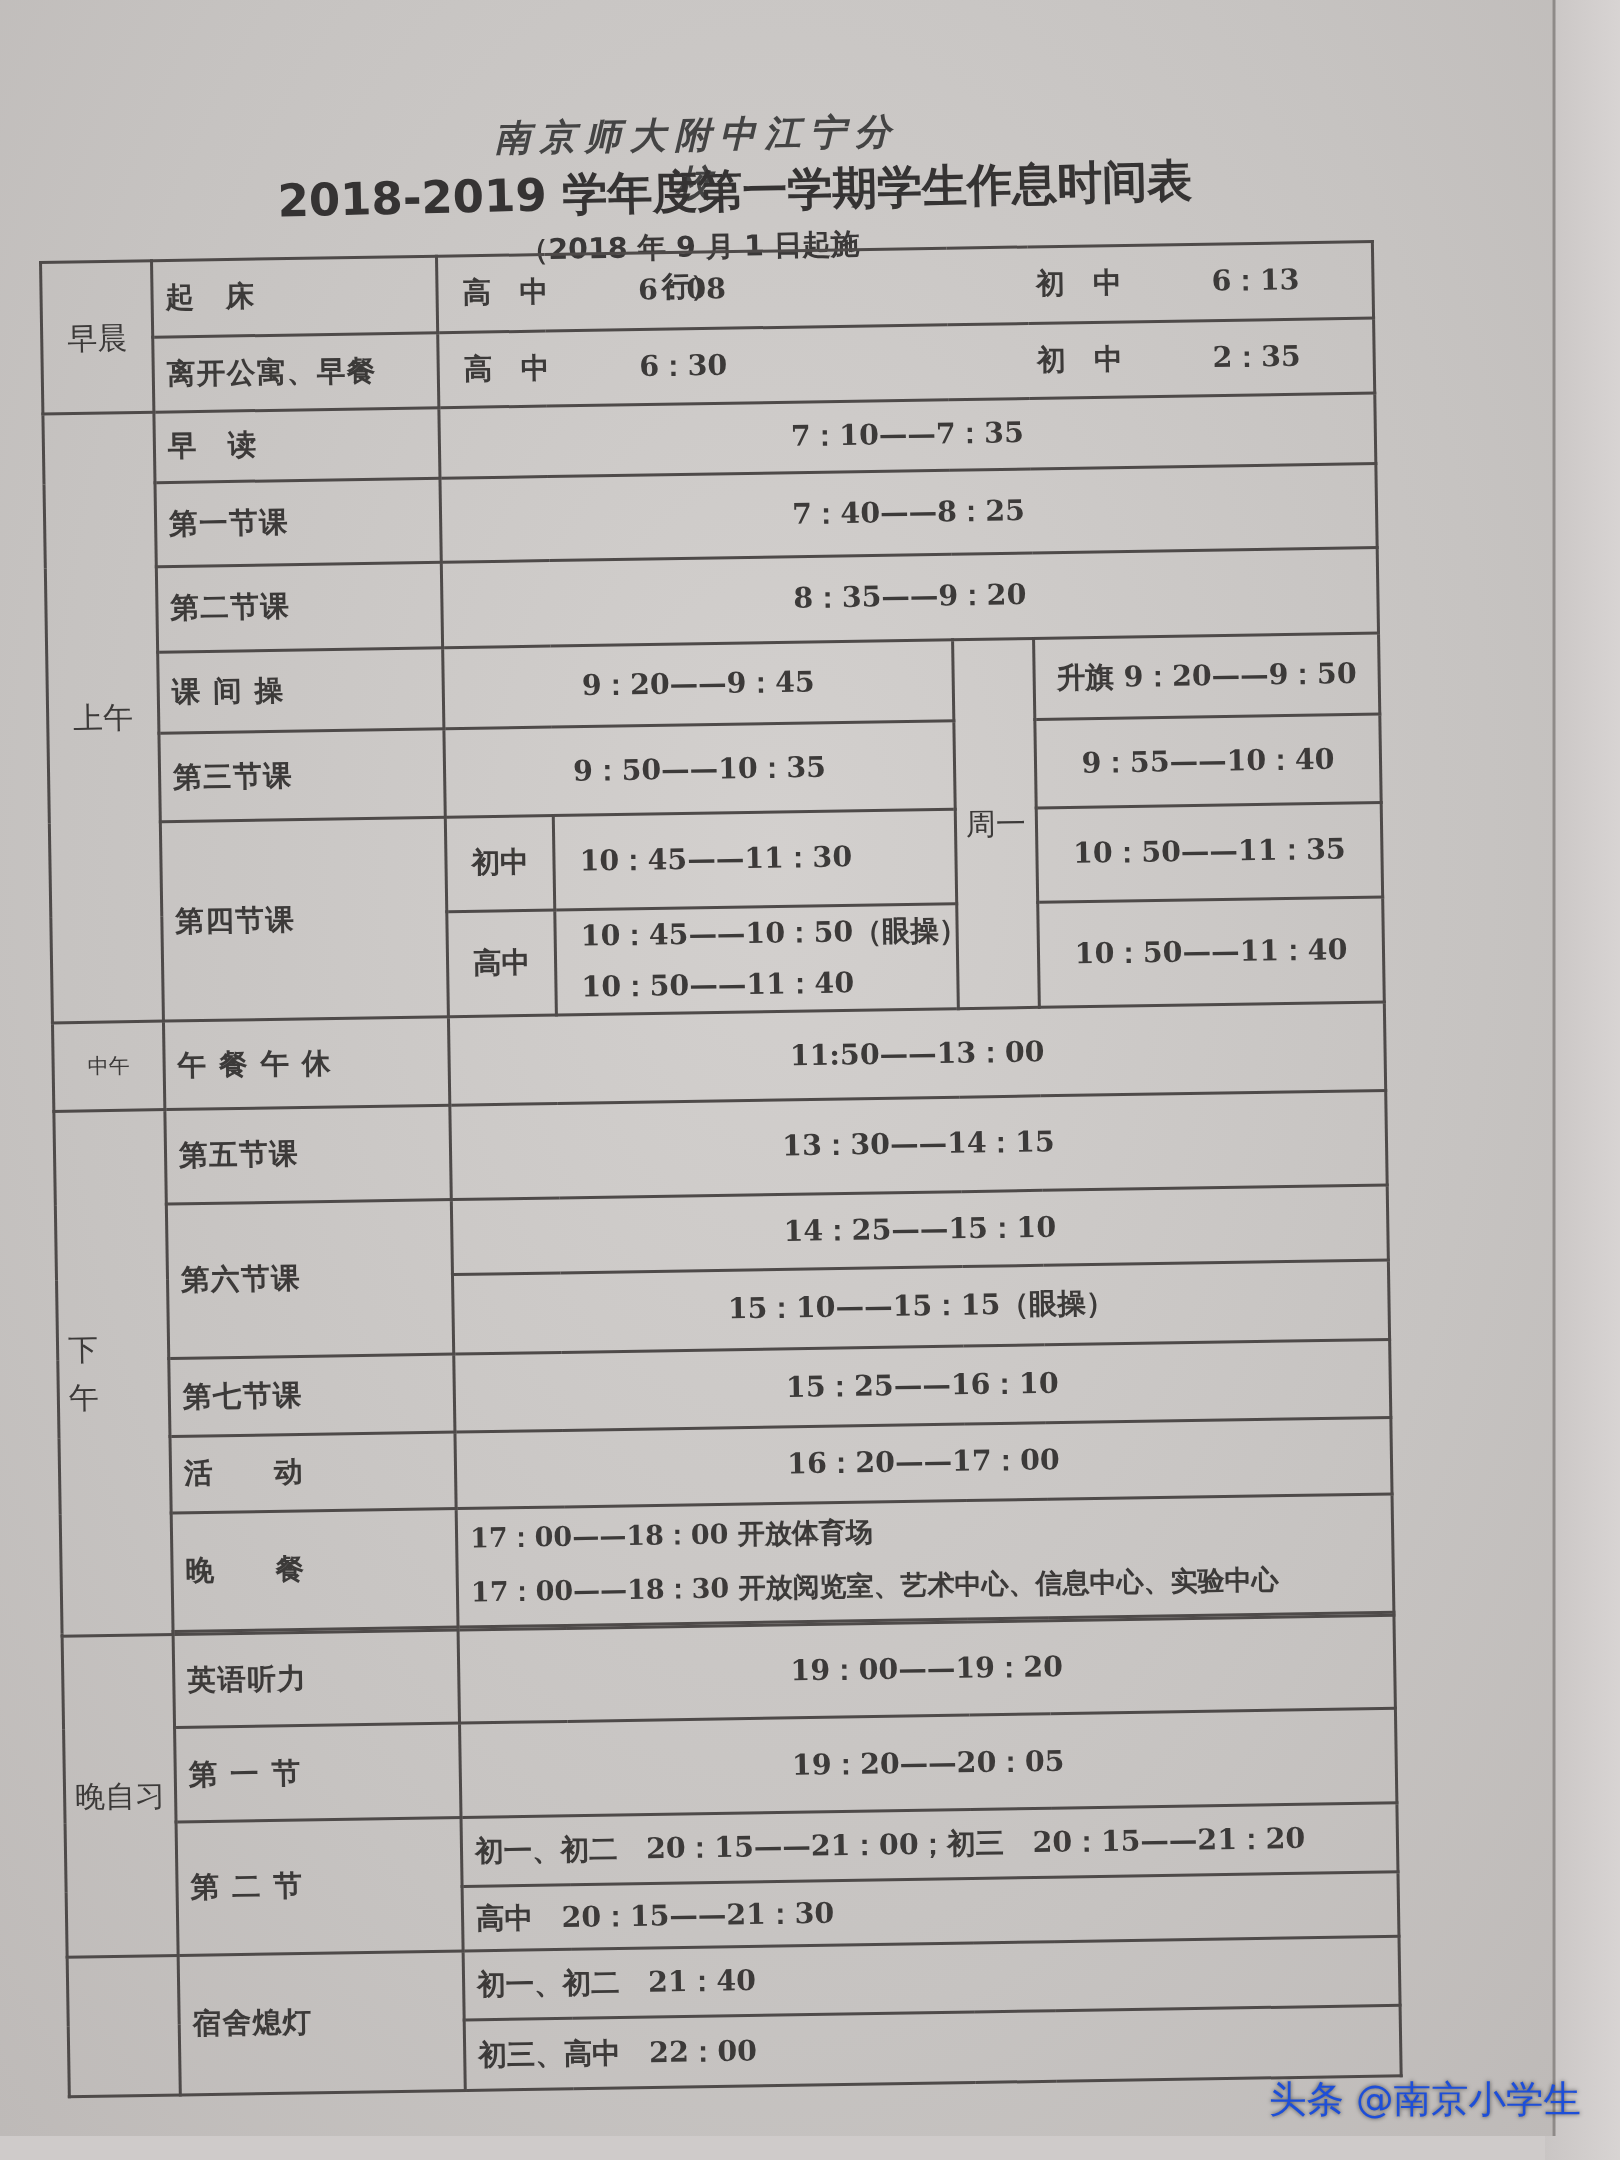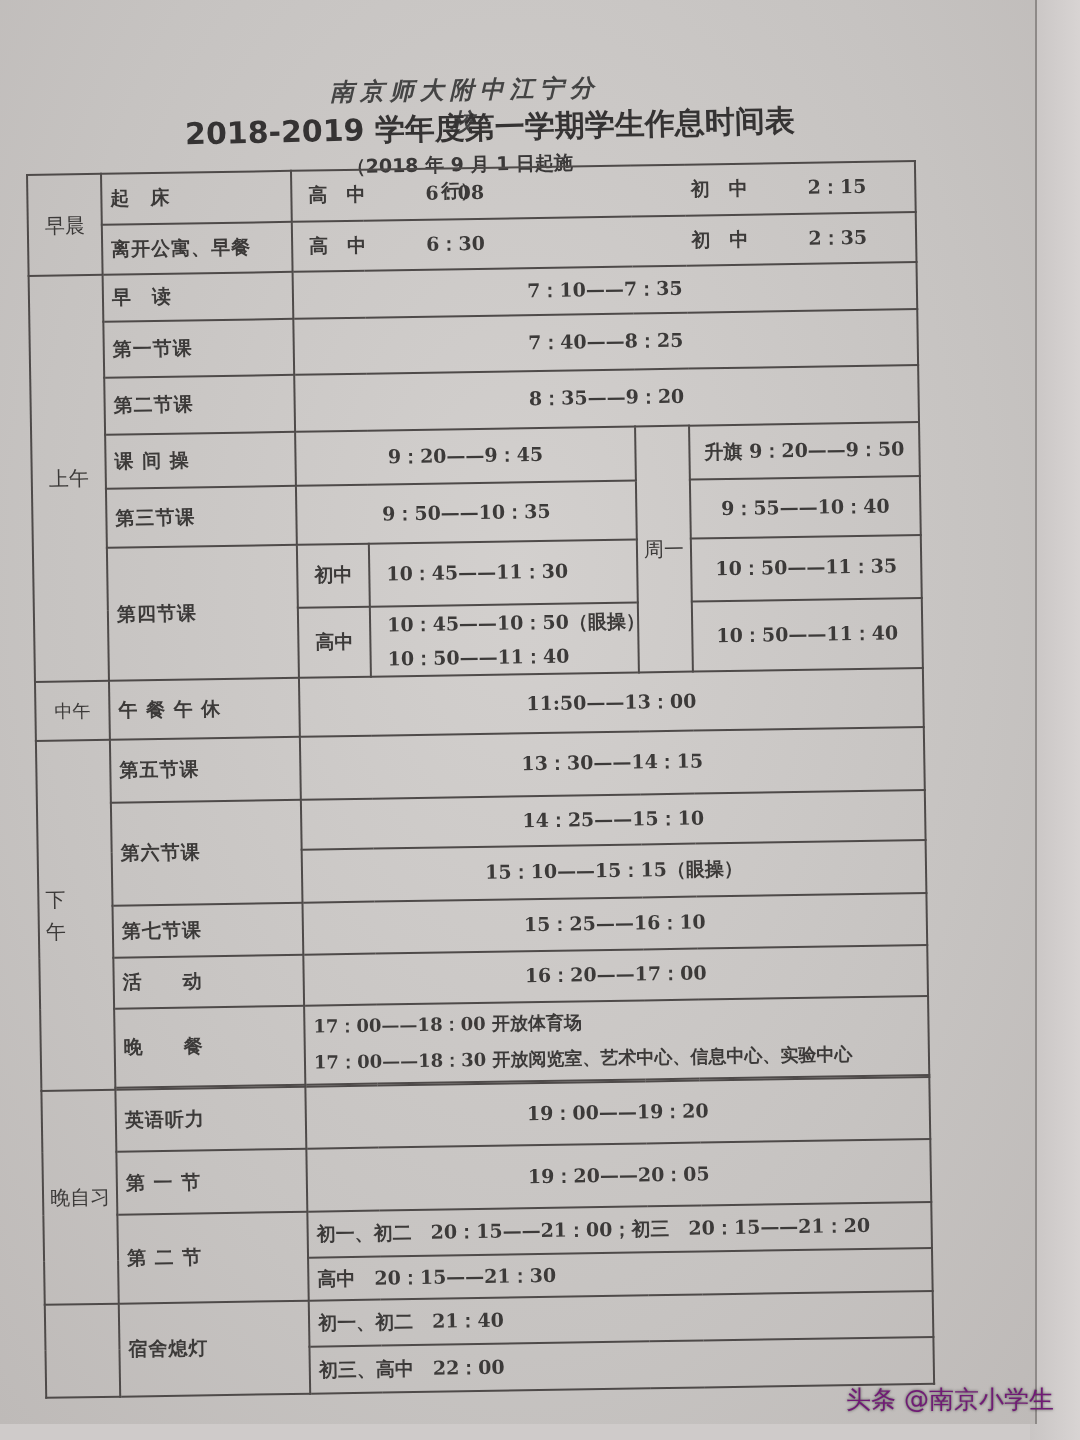--- a/index.html
+++ b/index.html
@@ -49,21 +49,21 @@
   td.sect { text-align:center; font-weight:normal; font-size:20px; line-height:32px; white-space:normal; padding:0 4px; }
   td.item { letter-spacing:1px; }
   td.time { text-align:center; }
   td.left { text-align:left; padding-left:16px; }
   .row2 { display:flex; justify-content:space-between; padding:0 40px 0 8px; }
   .row2 span { display:inline-block; }
   .gap { display:inline-block; width:60px; }
   .watermark {
     position:absolute; right:26px; bottom:24px;
     font-family:"DejaVu Sans","Liberation Sans",sans-serif;
-    font-size:25px; color:#701a75; text-shadow:0 0 3px rgba(0,0,0,.6);
+    font-size:25px; color:#1d4ed8; text-shadow:0 0 3px rgba(0,0,0,.6);
   }
 </style>
 </head>
 <body>
 
 <div class="backdrop-right"></div>
 <div class="paper">
 
   <div class="school">南京师大附中江宁分校</div>
   <div class="title">2018-2019 学年度第一学期学生作息时间表</div>
@@ -80,21 +80,21 @@
         <col style="width:230px">
       </colgroup>
 
       <tbody>
           <tr style="height:50px">
         <td class="sect" rowspan="2">早晨</td>
         <td class="item">起　床</td>
         <td colspan="4">
           <div class="row2">
             <span><span>高　中</span><span class="gap"></span><span>6：08</span></span>
-            <span><span>初　中</span><span class="gap"></span><span>2：15</span></span>
+            <span><span>初　中</span><span class="gap"></span><span>6：13</span></span>
           </div>
         </td>
       </tr>
       <tr style="height:50px">
         <td class="item">离开公寓、早餐</td>
         <td colspan="4">
           <div class="row2">
             <span><span>高　中</span><span class="gap"></span><span>6：30</span></span>
             <span><span>初　中</span><span class="gap"></span><span>2：35</span></span>
           </div>
@@ -134,21 +134,21 @@
       <tr style="height:68px">
         <td class="time">高中</td>
         <td class="left" style="line-height:34px;">
           <div>10：45——10：50（眼操）</div>
           <div>10：50——11：40</div>
         </td>
         <td class="time">10：50——11：40</td>
       </tr>
 
       <tr style="height:58px">
-        <td class="sect" style="font-size:18px;line-height:26px;">中午</td>
+        <td class="sect" style="font-size:14px;line-height:26px;">中午</td>
         <td class="item">午 餐 午 休</td>
         <td class="time" colspan="4">11:50——13：00</td>
       </tr>
 
       <tr style="height:62px">
         <td class="sect" rowspan="7" style="letter-spacing:40px;">下午</td>
         <td class="item">第五节课</td>
         <td class="time" colspan="4">13：30——14：15</td>
       </tr>
       <tr style="height:50px">

